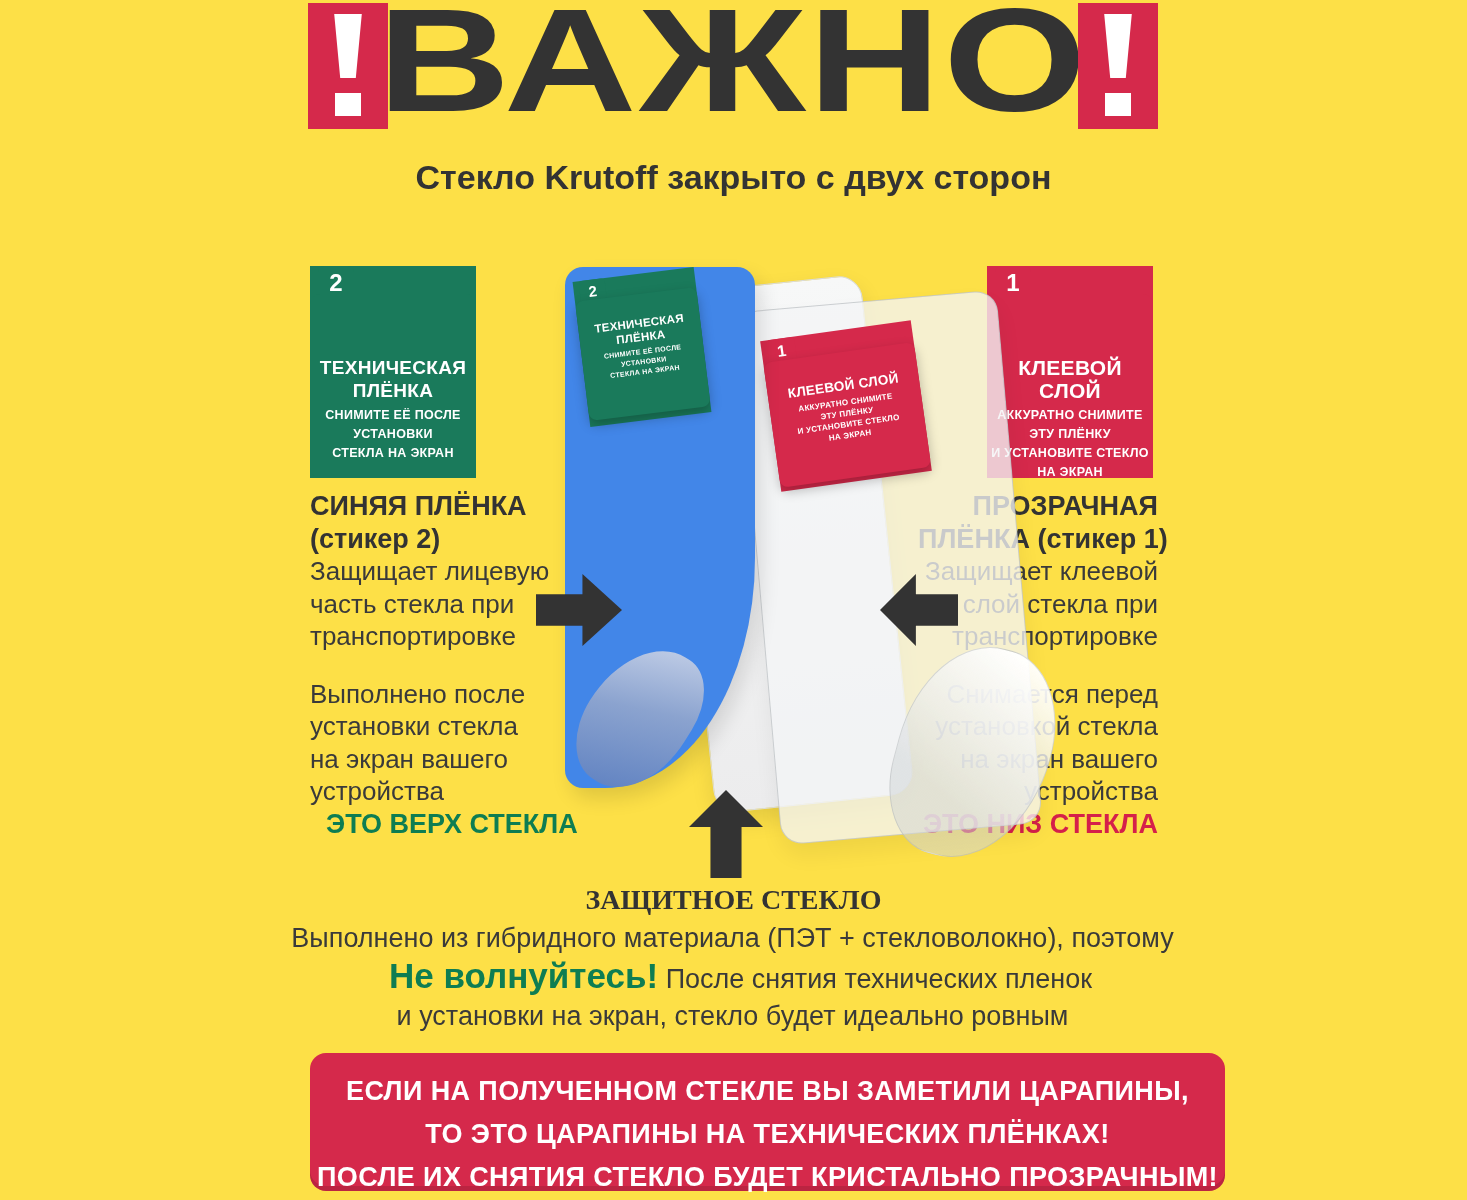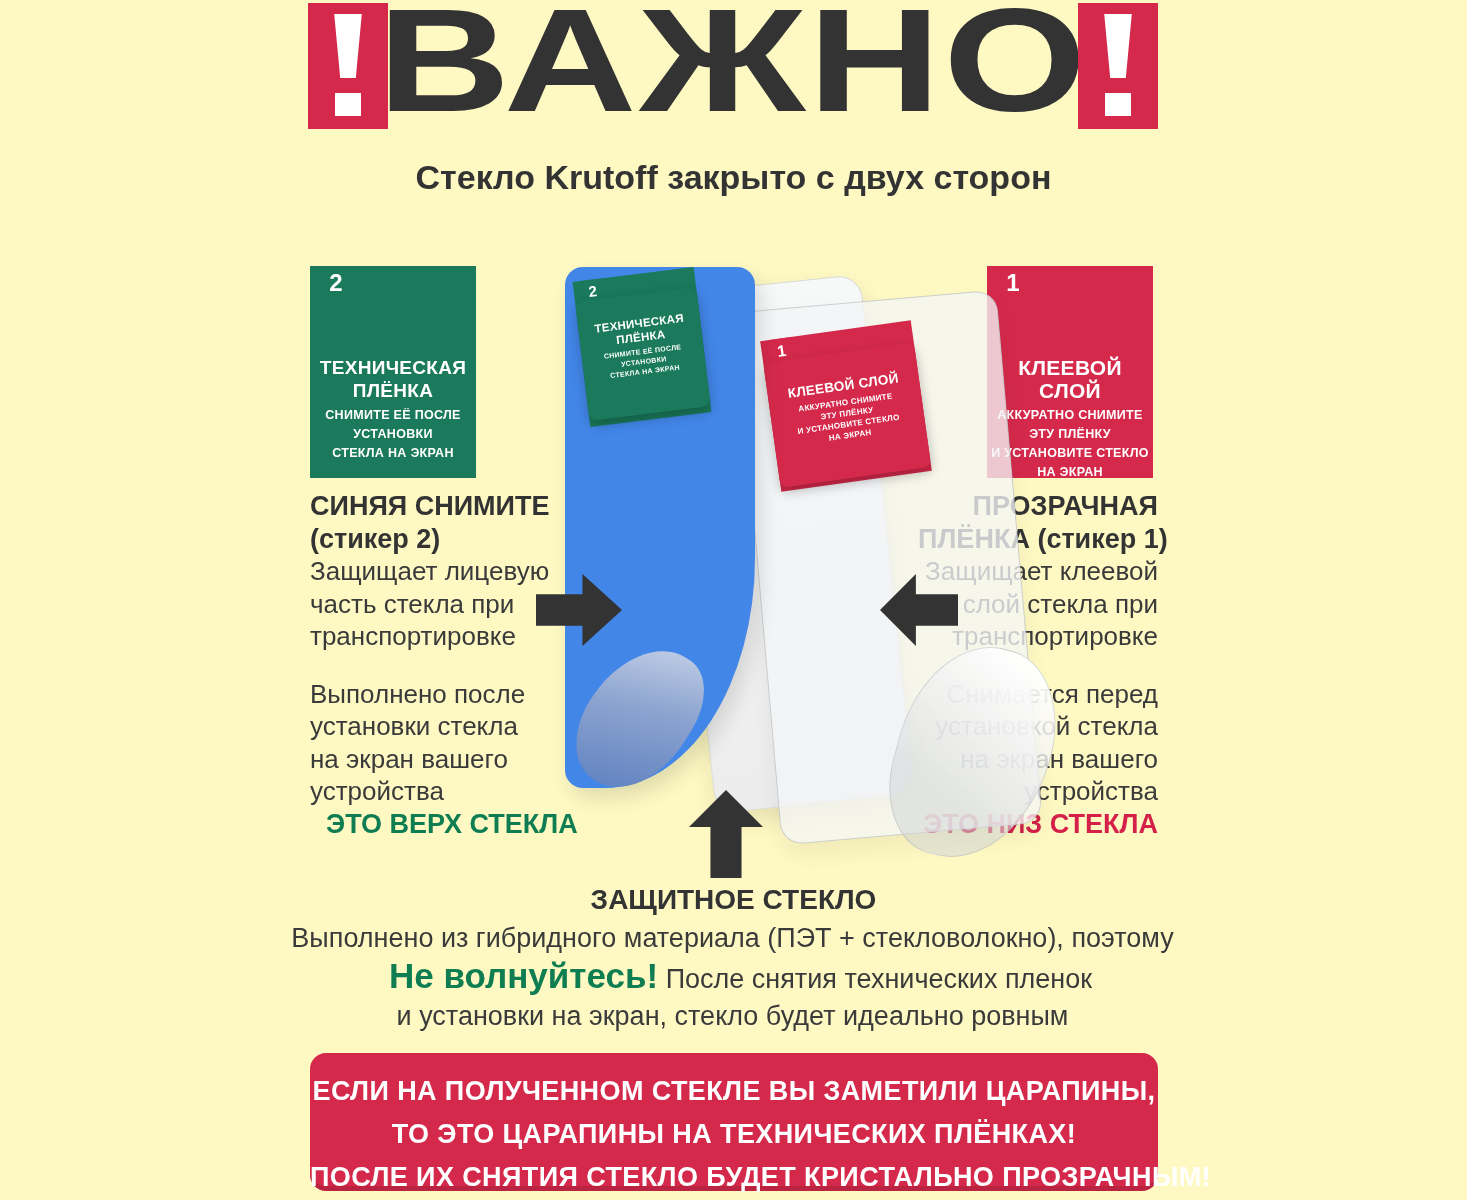--- a/index.html
+++ b/index.html
@@ -1,21 +1,21 @@
 <!DOCTYPE html>
 <html><head>
 <meta charset="utf-8">
 <style>
   :root{
     --red:#d5294b; --green:#1a7a5b; --blue:#4286e8;
     --dark:#333333; --text:#3a3a3a; --green-text:#0e7d52; --red-text:#d5204a;
   }
   *{margin:0;padding:0;box-sizing:border-box;}
   body{background:#ffffff;font-family:"Liberation Sans",sans-serif;}
-  .poster{position:relative;width:1467px;height:1200px;background:#fef9c3;overflow:hidden;}
+  .poster{position:relative;width:1467px;height:1200px;background:#fde047;overflow:hidden;}
 
   
   .bang-box{position:absolute;width:80px;height:126px;background:var(--red);}
   .bang-box.left{left:308px;top:3px;}
   .bang-box.right{left:1078px;top:3px;}
   .bang-bar{position:absolute;left:50%;top:11px;width:30px;height:64px;transform:translateX(-50%);
     background:#fff;clip-path:polygon(4% 0,96% 0,76% 100%,24% 100%);}
   .bang-dot{position:absolute;left:50%;bottom:13px;width:26px;height:23px;transform:translateX(-50%);background:#fff;}
   .main-title{position:absolute;left:0;right:0;top:-14px;text-align:center;line-height:150px;
     font-size:146px;font-weight:bold;color:var(--dark);letter-spacing:2px;}
@@ -88,27 +88,27 @@
   .side-block .b-title{font-weight:bold;color:var(--dark);font-size:27px;}
   .side-block .gap{height:25px;}
   .left-block{left:310px;text-align:left;}
   .right-block{left:918px;text-align:right;}
   .hl-green{font-weight:bold;color:var(--green-text);font-size:27px;margin-left:16px;}
   .hl-red{font-weight:bold;color:var(--red-text);font-size:27px;}
   .nw{white-space:nowrap;}
 
   
   .glass-title{position:absolute;left:0;right:0;top:884px;text-align:center;
-    font-size:28px;font-weight:bold;color:var(--dark);}
+    font-size:28px;font-weight:bold;color:var(--dark);font-family:Liberation Serif, serif;}
   .glass-par{position:absolute;left:0;right:2px;top:920px;text-align:center;
     font-size:27px;color:var(--text);line-height:37px;}
   .glass-par .hl-green{font-size:35px;}
 
   
-  .banner{position:absolute;left:310px;top:1053px;width:848px;height:138px;background:var(--red);
+  .banner{position:absolute;left:310px;top:1053px;width:915px;height:138px;background:var(--red);
     border-radius:16px;color:#fff;text-align:center;font-weight:bold;font-size:27px;
     line-height:43px;padding-top:17px;letter-spacing:.4px;
     box-shadow:inset 0 -5px 0 rgba(0,0,0,.12);}
 </style>
 </head>
 <body>
 
 <div class="poster">
 
   <div class="bang-box left">
@@ -174,21 +174,21 @@
       <div class="s-small" style="margin-top:0">УСТАНОВКИ</div>
       <div class="s-small" style="margin-top:0">СТЕКЛА НА ЭКРАН</div>
     </div>
   </div>
 
   <div class="arrow arrow-right"></div>
   <div class="arrow arrow-left"></div>
   <div class="arrow arrow-up"></div>
 
   <div class="side-block left-block">
-    <div class="b-title nw">СИНЯЯ СНИМИТЕ</div>
+    <div class="b-title nw">СИНЯЯ ПЛЁНКА</div>
     <div class="b-title nw">(стикер 2)</div>
     <div class="nw">Защищает лицевую</div>
     <div class="nw">часть стекла при</div>
     <div class="nw">транспортировке</div>
     <div class="gap"></div>
     <div class="nw">Выполнено после</div>
     <div class="nw">установки стекла</div>
     <div class="nw">на экран вашего</div>
     <div class="nw">устройства</div>
     <div class="hl-green nw">ЭТО ВЕРХ СТЕКЛА</div>

